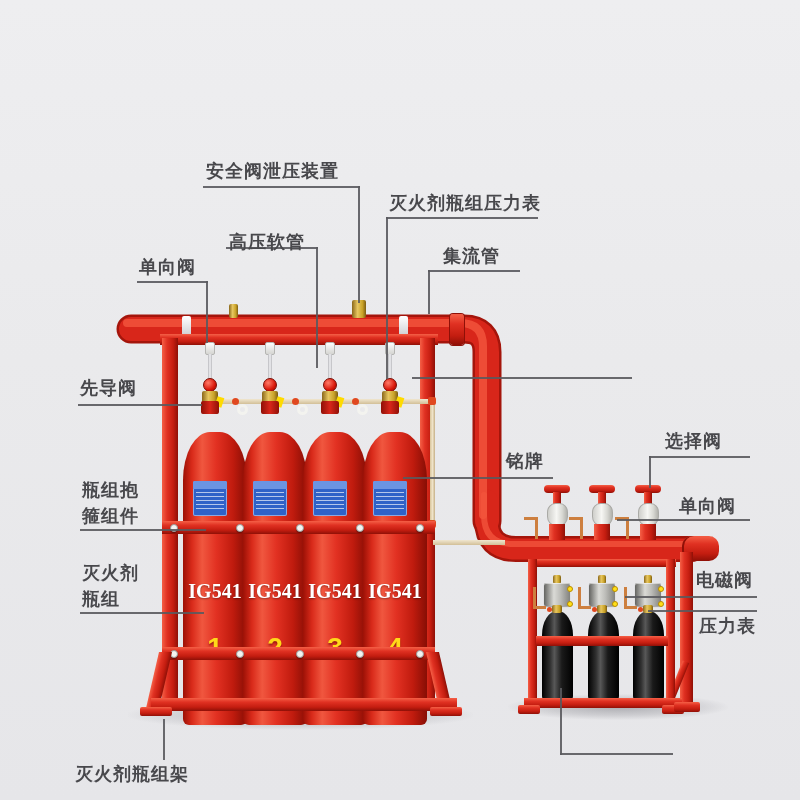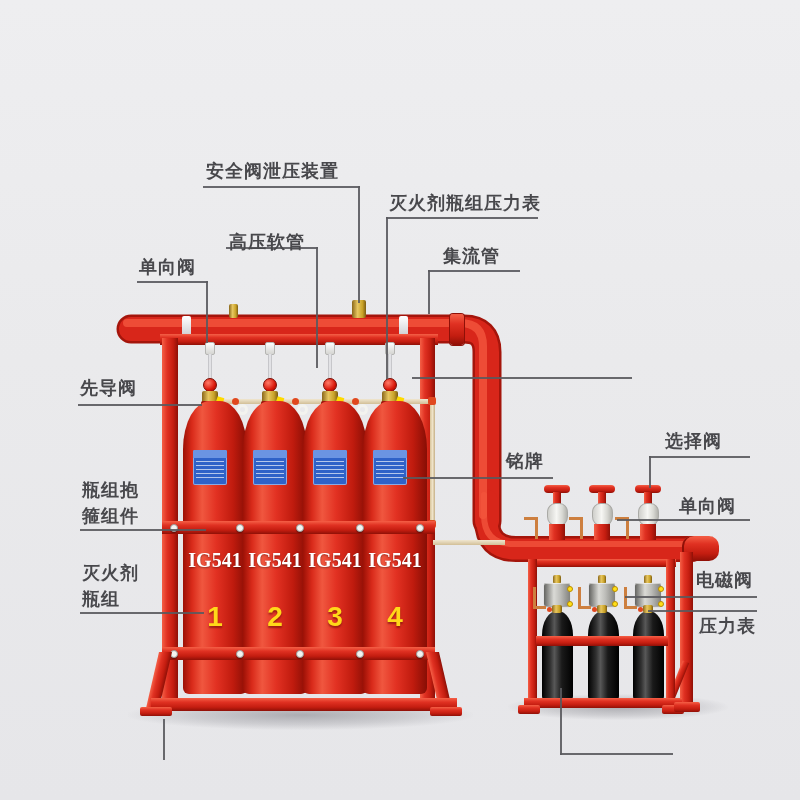--- a/index.html
+++ b/index.html
@@ -21,21 +21,21 @@
   .tanp-h{background:linear-gradient(180deg,#f0e6cf,#d2bf97);}
   .tanp-v{background:linear-gradient(90deg,#d8c49a,#efe3c8,#c6b088);}
   .copper{background:#cd7f3f;}
   .whitefit{background:linear-gradient(90deg,#cfcfcb,#f6f6f3 45%,#d8d8d3 75%,#b2b2ad);border:1px solid #aaaaa6;border-radius:3px;box-sizing:border-box;}
   .bolt{width:8px;height:8px;border-radius:50%;background:#f4f4f2;border:1px solid #9a9a98;box-sizing:border-box;box-shadow:0 1px 1px rgba(0,0,0,.35);}
   .ball{width:14px;height:14px;border-radius:50%;background:radial-gradient(circle at 35% 32%,#ff7a68,#d81507 62%,#8c0b02);border:1px solid #7a0a02;box-sizing:border-box;}
   .hook{width:11px;height:11px;border-radius:50%;border:3px solid #f3f3ef;box-sizing:border-box;background:transparent;}
   .rdot{border-radius:50%;background:#e0481f;}
   .ydot{width:6px;height:6px;border-radius:50%;background:#ffe01a;border:1px solid #b98b00;box-sizing:border-box;}
   
-  .cyl{position:absolute;top:401px;width:64px;height:293px;
+  .cyl{position:absolute;top:432px;width:64px;height:293px;
     border-radius:27px 27px 6px 6px / 48px 48px 6px 6px;
     background:linear-gradient(90deg,#9c1106 0%,#d92a1a 14%,#f0573f 30%,#e23122 52%,#c01b0e 78%,#870e05 100%);}
   .neck{position:absolute;top:401px;width:18px;height:13px;background:linear-gradient(90deg,#8f1007,#d8261a,#8f1007);border-radius:2px;}
   .plate{position:absolute;left:10px;top:49px;width:34px;height:35px;background:#2f62c8;border-radius:2px;
     box-shadow:inset 0 0 0 1px rgba(230,240,255,.5);}
   .plate .strip{height:8px;background:#6b94e2;border-radius:2px 2px 0 0;}
   .plate .plines{margin:3px 3px 0;height:19px;
     background:repeating-linear-gradient(180deg,rgba(255,255,255,.85) 0 1px,transparent 1px 4px);opacity:.75;}
   .gas{position:absolute;left:0;top:148px;width:100%;text-align:center;
     font-family:"Liberation Serif","DejaVu Serif",serif;font-weight:700;font-size:20px;color:#fff;
@@ -282,15 +282,16 @@
     <div class="lbl" style="left:82px;top:560px;">
       <span style="display:block;">灭火剂</span>
       <span style="display:block;">瓶组</span>
     </div>
     <div class="lbl" style="left:82px;top:477px;">
       <span style="display:block;">瓶组抱</span>
       <span style="display:block;">箍组件</span>
     </div>
     <div class="lbl" style="left:696px;top:567px;">电磁阀</div>
     <div class="lbl" style="left:699px;top:613px;">压力表</div>
+    <div class="lbl" style="left:75px;top:761px;">灭火剂瓶组架</div>
 
   </div>
 </div>
 
 </body></html>

